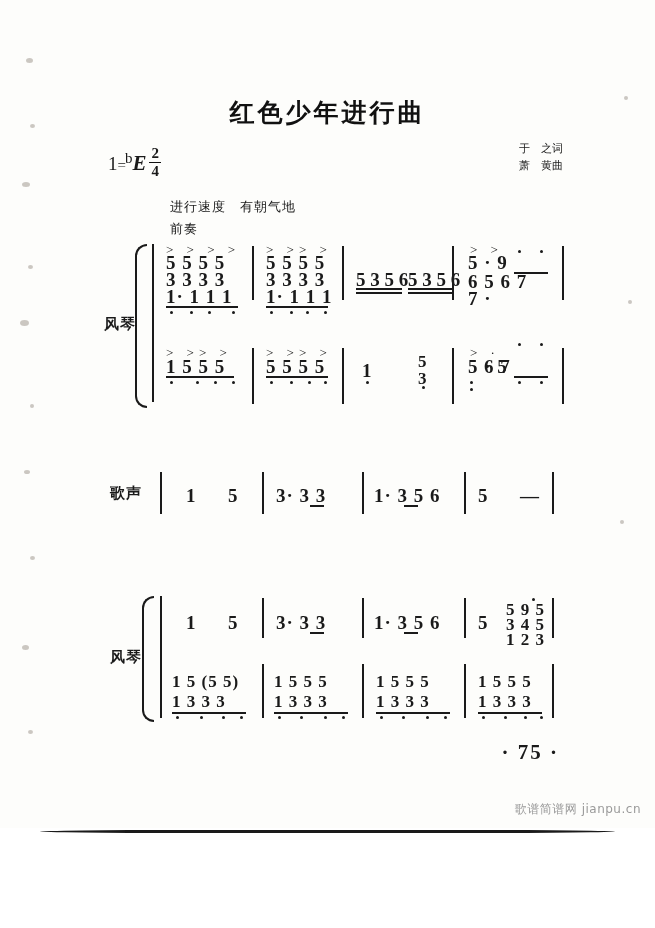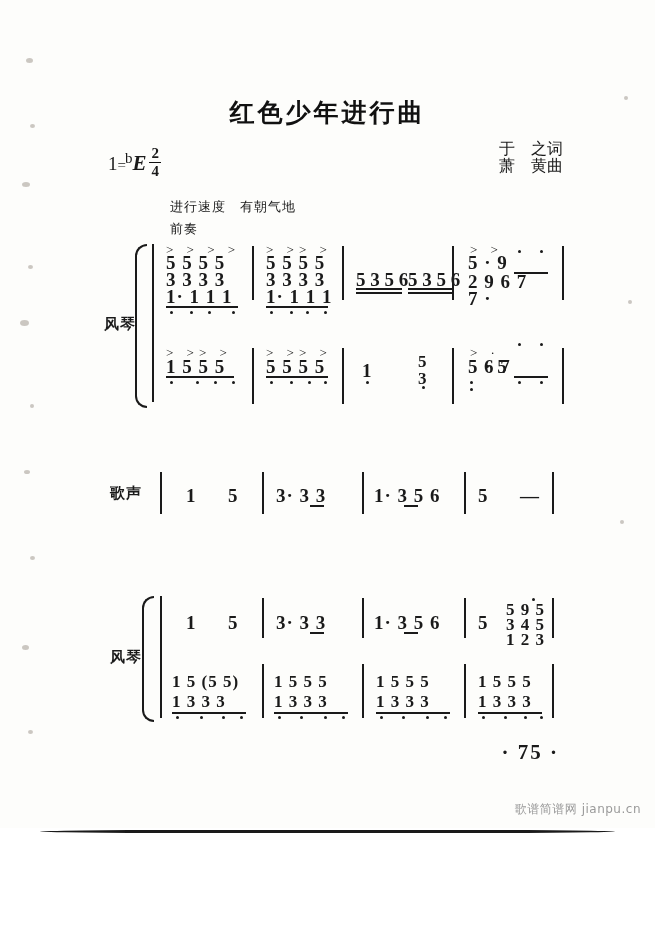--- a/index.html
+++ b/index.html
@@ -69,21 +69,21 @@
   }
   .frac .num { display: block; border-bottom: 1.6px solid #111; padding: 0 2px 1px; }
   .frac .den { display: block; padding-top: 1px; }
 
   
   #credits {
     position: absolute;
     right: 92px;
     top: 140px;
     font-family: "DejaVu Sans", sans-serif;
-    font-size: 16px;
+    font-size: 11px;
     line-height: 17px;
     text-align: left;
     white-space: nowrap;
   }
 
   
   .smalllabel {
     position: absolute;
     font-family: "DejaVu Sans", sans-serif;
     font-size: 13px;
@@ -261,21 +261,21 @@
 
   <div class="jp" style="left:356px; top:269px; letter-spacing:0px;">5 3 5 6</div>
   <div class="jp" style="left:408px; top:269px; letter-spacing:0px;">5 3 5 6</div>
   <div class="beam" style="left:356px; top:288px; width:46px;"></div>
   <div class="beam" style="left:408px; top:288px; width:46px;"></div>
   <div class="beam" style="left:356px; top:292px; width:46px;"></div>
   <div class="beam" style="left:408px; top:292px; width:46px;"></div>
 
   <div class="accents" style="left:470px; top:242px;">&gt; &gt;</div>
   <div class="jp" style="left:468px; top:252px;">5 ·  9</div>
-  <div class="jp" style="left:468px; top:271px;">2 9   6 7</div>
+  <div class="jp" style="left:468px; top:271px;">6 5   6 7</div>
   <div class="jp" style="left:468px; top:288px;">7 ·</div>
   <div class="beam" style="left:514px; top:272px; width:34px;"></div>
   <div class="dot" style="left:518px; top:250px;"></div>
   <div class="dot" style="left:540px; top:250px;"></div>
 
   <div class="accents" style="left:166px; top:345px;">&gt; &gt;&gt; &gt;</div>
   <div class="jp" style="left:166px; top:356px;">1 5 5 5</div>
   <div class="beam" style="left:166px; top:376px; width:68px;"></div>
   <div class="dot" style="left:170px; top:381px;"></div>
   <div class="dot" style="left:196px; top:381px;"></div>

